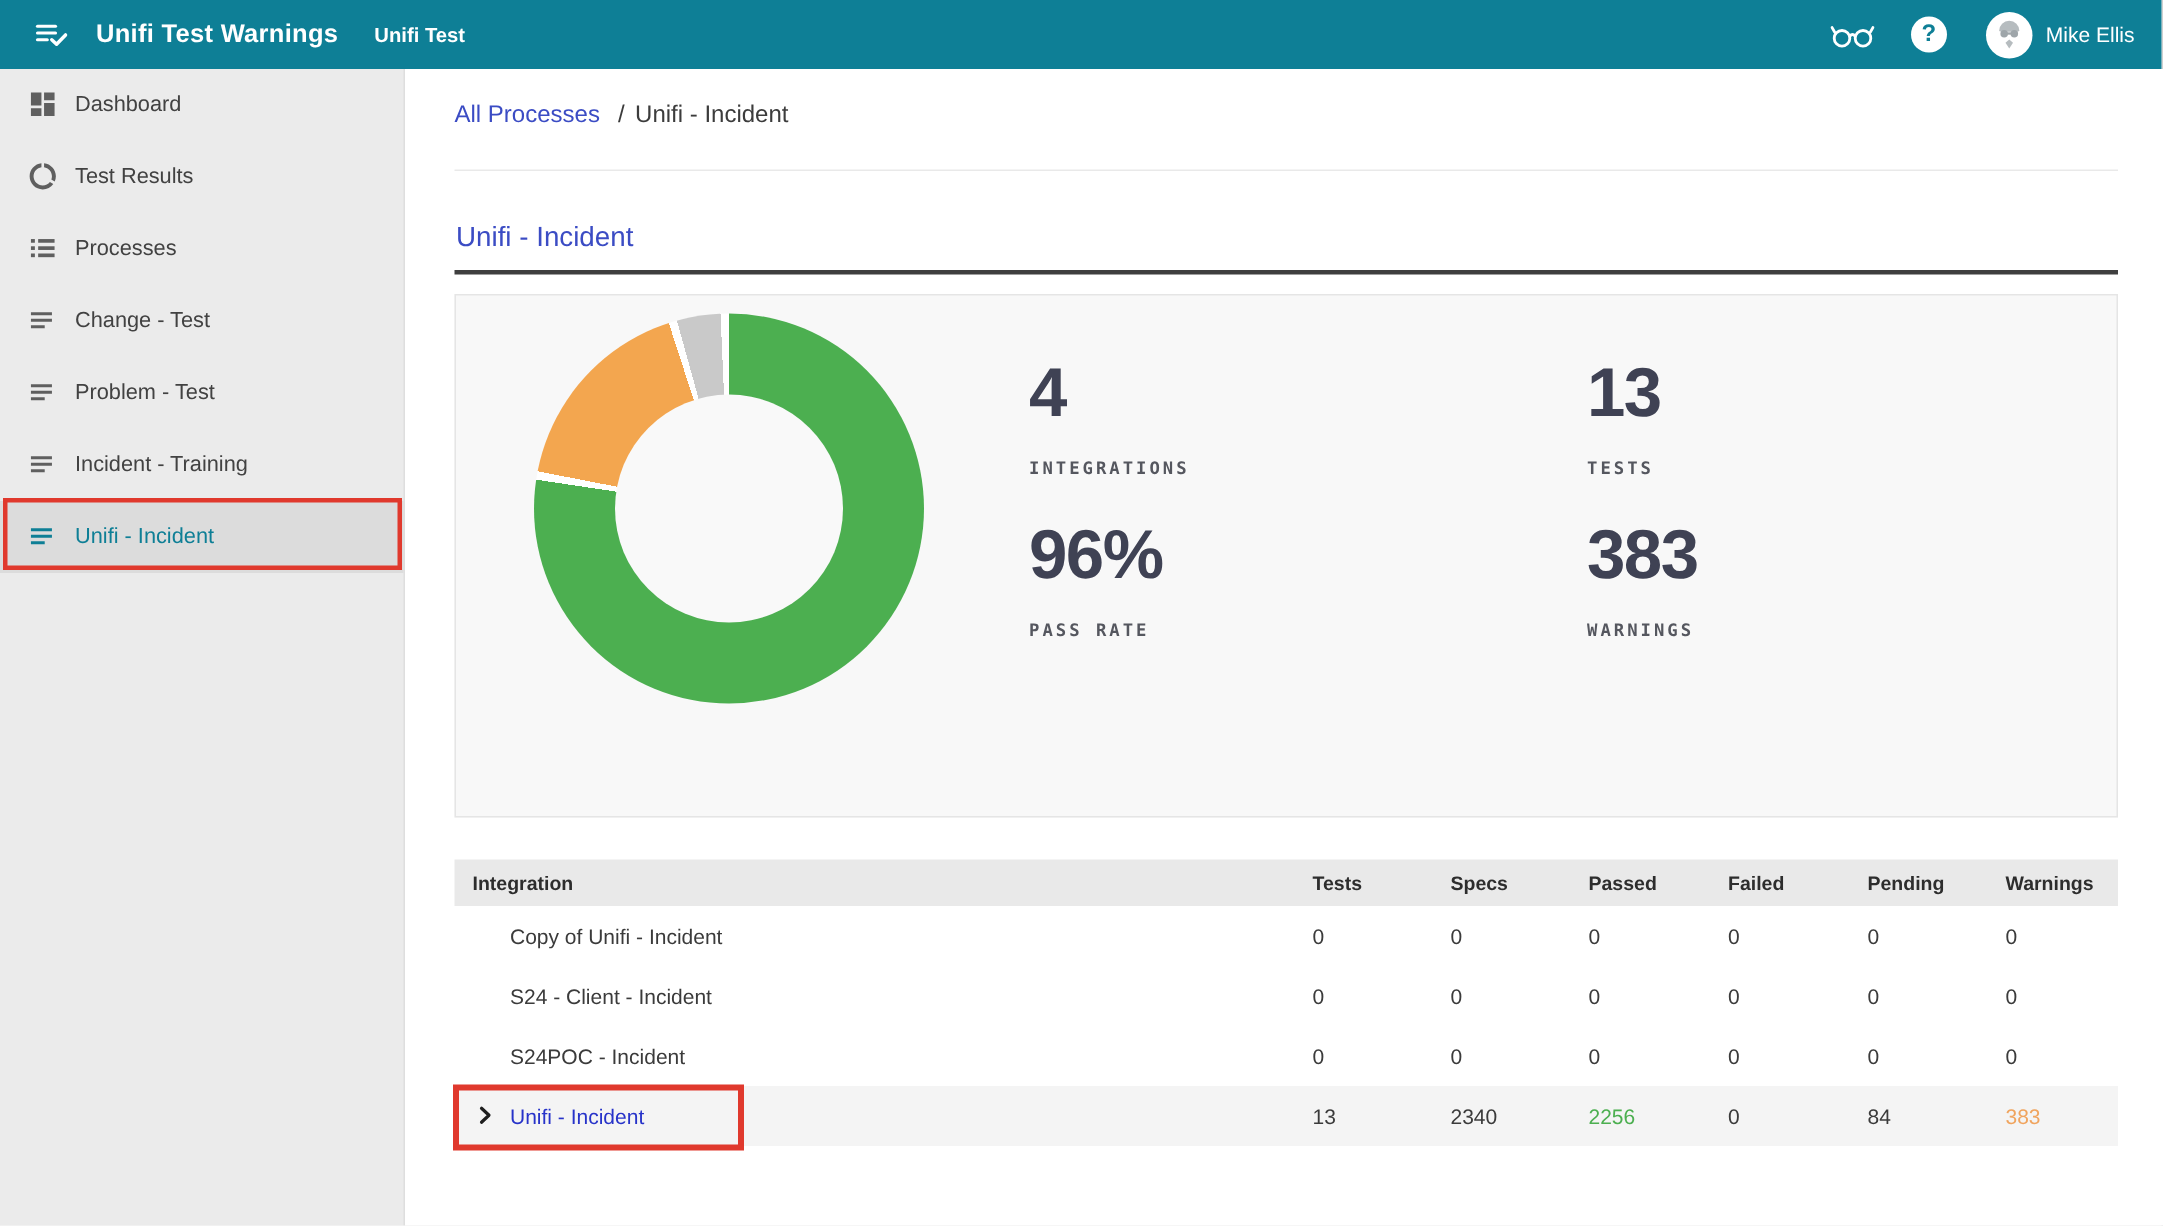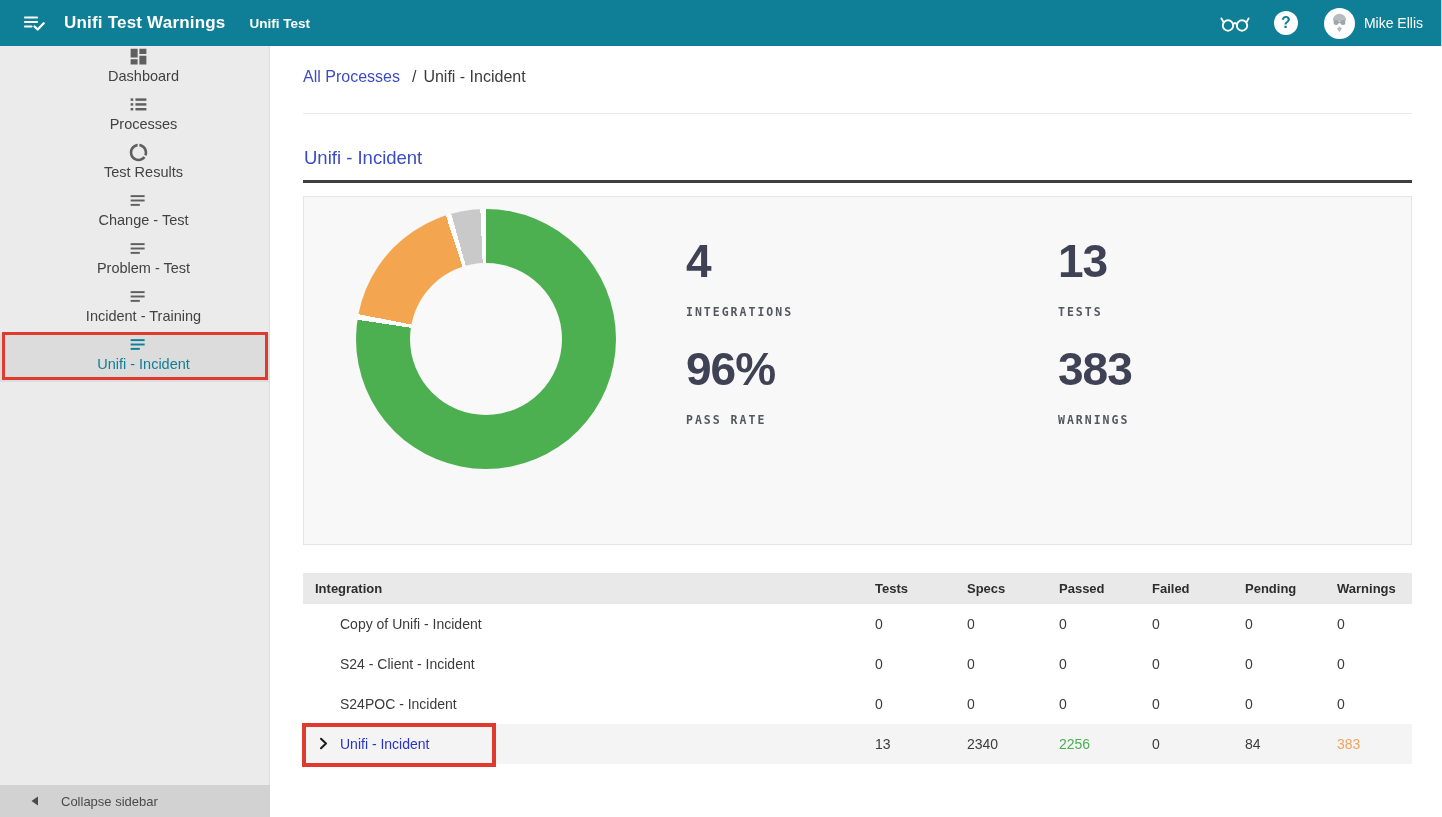--- a/index.html
+++ b/index.html
@@ -21,21 +21,21 @@
                font-size:16px; font-weight:700; display:flex; align-items:center;
                justify-content:center; margin-right:26px; cursor:pointer; }
   .avatar { width:31px; height:31px; border-radius:50%; background:#fff; margin-right:9px;
             display:flex; align-items:center; justify-content:center; overflow:hidden; cursor:pointer; }
   .user-name { font-size:14px; font-weight:400; }
 
   
   .sidebar { position:absolute; top:46px; left:0; width:270px; height:771px;
              background:#ebebeb; border-right:1px solid #dedede; }
   .nav-item { height:48px; display:flex; align-items:center; padding-left:18px;
-              color:#424242; font-size:14.5px; cursor:pointer;flex-direction:column; }
+              color:#424242; font-size:14.5px; cursor:pointer; }
   .nav-item .nav-icon { width:22px; height:22px; margin-right:10px; flex:0 0 22px; }
   .nav-item.selected { background:#dcdcdc; color:#0e7f96; }
   .collapse-bar { position:absolute; bottom:0; left:0; width:270px; height:32px;
                   background:#d2d2d2; display:flex; align-items:center; padding-left:30px;
                   color:#4a4a4a; font-size:13px; cursor:pointer; }
   .collapse-bar .tri { margin-right:22px; display:flex; align-items:center; }
 
   
   .main { position:absolute; top:46px; left:270px; width:1172px; height:771px; background:#fff; }
   .breadcrumb { position:absolute; top:22px; left:33px; font-size:16px; color:#3c3c3c; }
@@ -129,40 +129,40 @@
       <span class="nav-icon">
         <svg width="21" height="21" viewBox="0 0 24 24" fill="#5f5f5f">
           <path d="M3 13h8V3H3v10zm0 8h8v-6H3v6zm10 0h8V11h-8v10zm0-18v6h8V3h-8z"></path>
         </svg>
       </span>
       <span>Dashboard</span>
     </div>
     <div class="nav-item">
       <span class="nav-icon">
         <svg width="21" height="21" viewBox="0 0 24 24" fill="#5f5f5f">
+          <path d="M13 2.05v3.03c3.39.49 6 3.39 6 6.92 0 .9-.18 1.75-.48 2.54l2.6 1.53c.56-1.24.88-2.62.88-4.07 0-5.18-3.95-9.45-9-9.95zM12 19c-3.87 0-7-3.13-7-7 0-3.53 2.61-6.43 6-6.92V2.05c-5.06.5-9 4.76-9 9.95 0 5.52 4.47 10 9.99 10 3.31 0 6.24-1.61 8.06-4.09l-2.6-1.53C16.17 17.98 14.21 19 12 19z"></path>
+        </svg>
+      </span>
+      <span>Test Results</span>
+    </div>
+    <div class="nav-item">
+      <span class="nav-icon">
+        <svg width="21" height="21" viewBox="0 0 24 24" fill="#5f5f5f">
           <rect x="3" y="5" width="3" height="2.8"></rect>
             <rect x="8.5" y="5" width="12.5" height="2.8"></rect>
           <rect x="3" y="10.5" width="3" height="2.8"></rect>
             <rect x="8.5" y="10.5" width="12.5" height="2.8"></rect>
           <rect x="3" y="16" width="3" height="2.8"></rect>
             <rect x="8.5" y="16" width="12.5" height="2.8"></rect>
         </svg>
       </span>
       <span>Processes</span>
     </div>
     <div class="nav-item">
       <span class="nav-icon">
-        <svg width="21" height="21" viewBox="0 0 24 24" fill="#5f5f5f">
-          <path d="M13 2.05v3.03c3.39.49 6 3.39 6 6.92 0 .9-.18 1.75-.48 2.54l2.6 1.53c.56-1.24.88-2.62.88-4.07 0-5.18-3.95-9.45-9-9.95zM12 19c-3.87 0-7-3.13-7-7 0-3.53 2.61-6.43 6-6.92V2.05c-5.06.5-9 4.76-9 9.95 0 5.52 4.47 10 9.99 10 3.31 0 6.24-1.61 8.06-4.09l-2.6-1.53C16.17 17.98 14.21 19 12 19z"></path>
-        </svg>
-      </span>
-      <span>Test Results</span>
-    </div>
-    <div class="nav-item">
-      <span class="nav-icon">
         <svg width="21" height="21" viewBox="0 0 24 24" stroke="#5f5f5f" stroke-width="2.2">
           <line x1="3" y1="7" x2="19" y2="7"></line>
             <line x1="3" y1="12" x2="19" y2="12"></line>
             <line x1="3" y1="17" x2="13.5" y2="17"></line>
         </svg>
       </span>
       <span>Change - Test</span>
     </div>
     <div class="nav-item">
       <span class="nav-icon">
@@ -188,28 +188,20 @@
       <span class="nav-icon">
         <svg width="21" height="21" viewBox="0 0 24 24" stroke="#0e7f96" stroke-width="2.2">
           <line x1="3" y1="7" x2="19" y2="7"></line>
             <line x1="3" y1="12" x2="19" y2="12"></line>
             <line x1="3" y1="17" x2="13.5" y2="17"></line>
         </svg>
       </span>
       <span>Unifi - Incident</span>
     </div>
 
-    <div class="collapse-bar">
-      <span class="tri">
-        <svg width="9" height="10" viewBox="0 0 9 10">
-            <path d="M8 0.5 L1.5 5 L8 9.5 z" fill="#4a4a4a"></path>
-          </svg>
-      </span>
-      <span>Collapse sidebar</span>
-    </div>
   </nav>
 
   <main class="main">
 
     <div class="breadcrumb">
       <a>All Processes</a><span class="bc-sep">/</span><span>Unifi - Incident</span>
     </div>
     <div class="bc-divider"></div>
 
     <h1 class="page-title" style="font-weight:400;">Unifi - Incident</h1>

